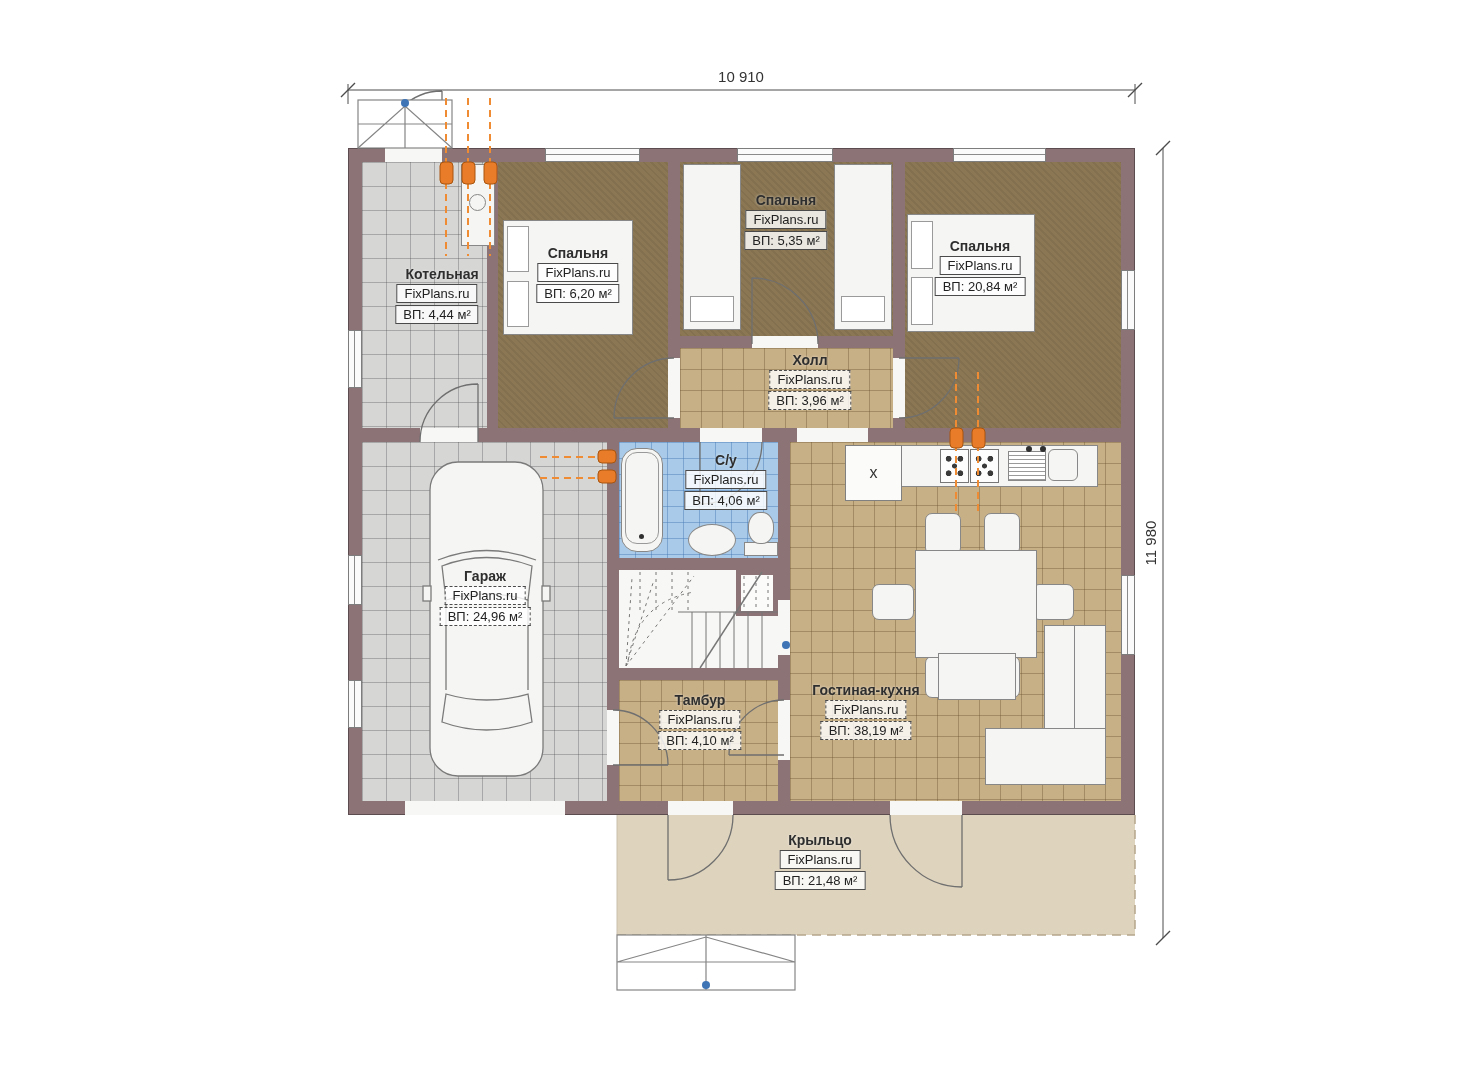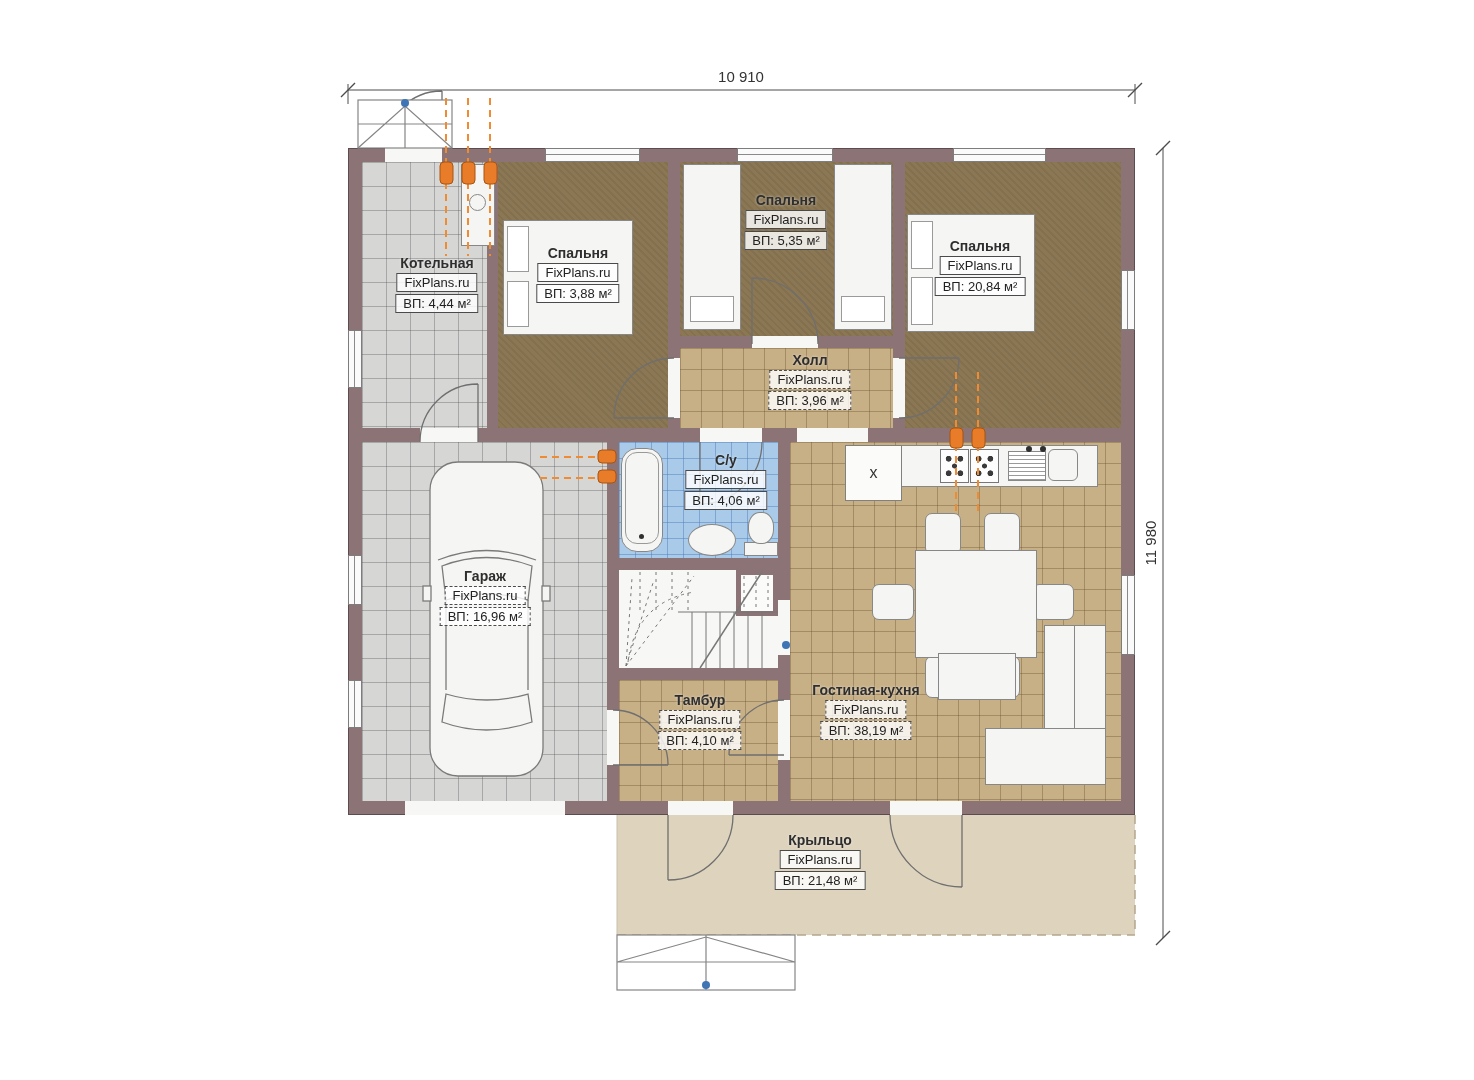--- a/index.html
+++ b/index.html
@@ -238,29 +238,29 @@
     </g>
 
     <g stroke="#4c4c4c" stroke-width="1" fill="none">
       <path d="M348,90 H1135 M348,84 V104 M1135,84 V104"></path>
       <path d="M341,97 L355,83 M1128,97 L1142,83" stroke-width="1.4"></path>
       <path d="M1163,148 V938"></path>
       <path d="M1156,155 L1170,141 M1156,945 L1170,931" stroke-width="1.4"></path>
     </g>
   </svg>
 
-  <div class="room-label" style="left:437px;top:255px;">
+  <div class="room-label" style="left:437px;top:266px;text-align:right;">
     <div class="room-name">Котельная</div>
     <span class="label-box">FixPlans.ru</span>
     <span class="label-box">ВП: 4,44 м²</span>
   </div>
   <div class="room-label" style="left:578px;top:245px;">
     <div class="room-name">Спальня</div>
     <span class="label-box">FixPlans.ru</span>
-    <span class="label-box">ВП: 3,88 м²</span>
+    <span class="label-box">ВП: 6,20 м²</span>
   </div>
   <div class="room-label" style="left:786px;top:192px;">
     <div class="room-name">Спальня</div>
     <span class="label-box">FixPlans.ru</span>
     <span class="label-box">ВП: 5,35 м²</span>
   </div>
   <div class="room-label" style="left:980px;top:238px;">
     <div class="room-name">Спальня</div>
     <span class="label-box">FixPlans.ru</span>
     <span class="label-box">ВП: 20,84 м²</span>
@@ -271,21 +271,21 @@
     <span class="label-box">ВП: 3,96 м²</span>
   </div>
   <div class="room-label" style="left:726px;top:452px;">
     <div class="room-name">С/у</div>
     <span class="label-box">FixPlans.ru</span>
     <span class="label-box">ВП: 4,06 м²</span>
   </div>
   <div class="room-label dashed-box" style="left:485px;top:568px;">
     <div class="room-name">Гараж</div>
     <span class="label-box">FixPlans.ru</span>
-    <span class="label-box">ВП: 16,96 м²</span>
+    <span class="label-box">ВП: 24,96 м²</span>
   </div>
   <div class="room-label dashed-box" style="left:700px;top:692px;">
     <div class="room-name">Тамбур</div>
     <span class="label-box">FixPlans.ru</span>
     <span class="label-box">ВП: 4,10 м²</span>
   </div>
   <div class="room-label dashed-box" style="left:866px;top:682px;">
     <div class="room-name">Гостиная-кухня</div>
     <span class="label-box">FixPlans.ru</span>
     <span class="label-box">ВП: 38,19 м²</span>

